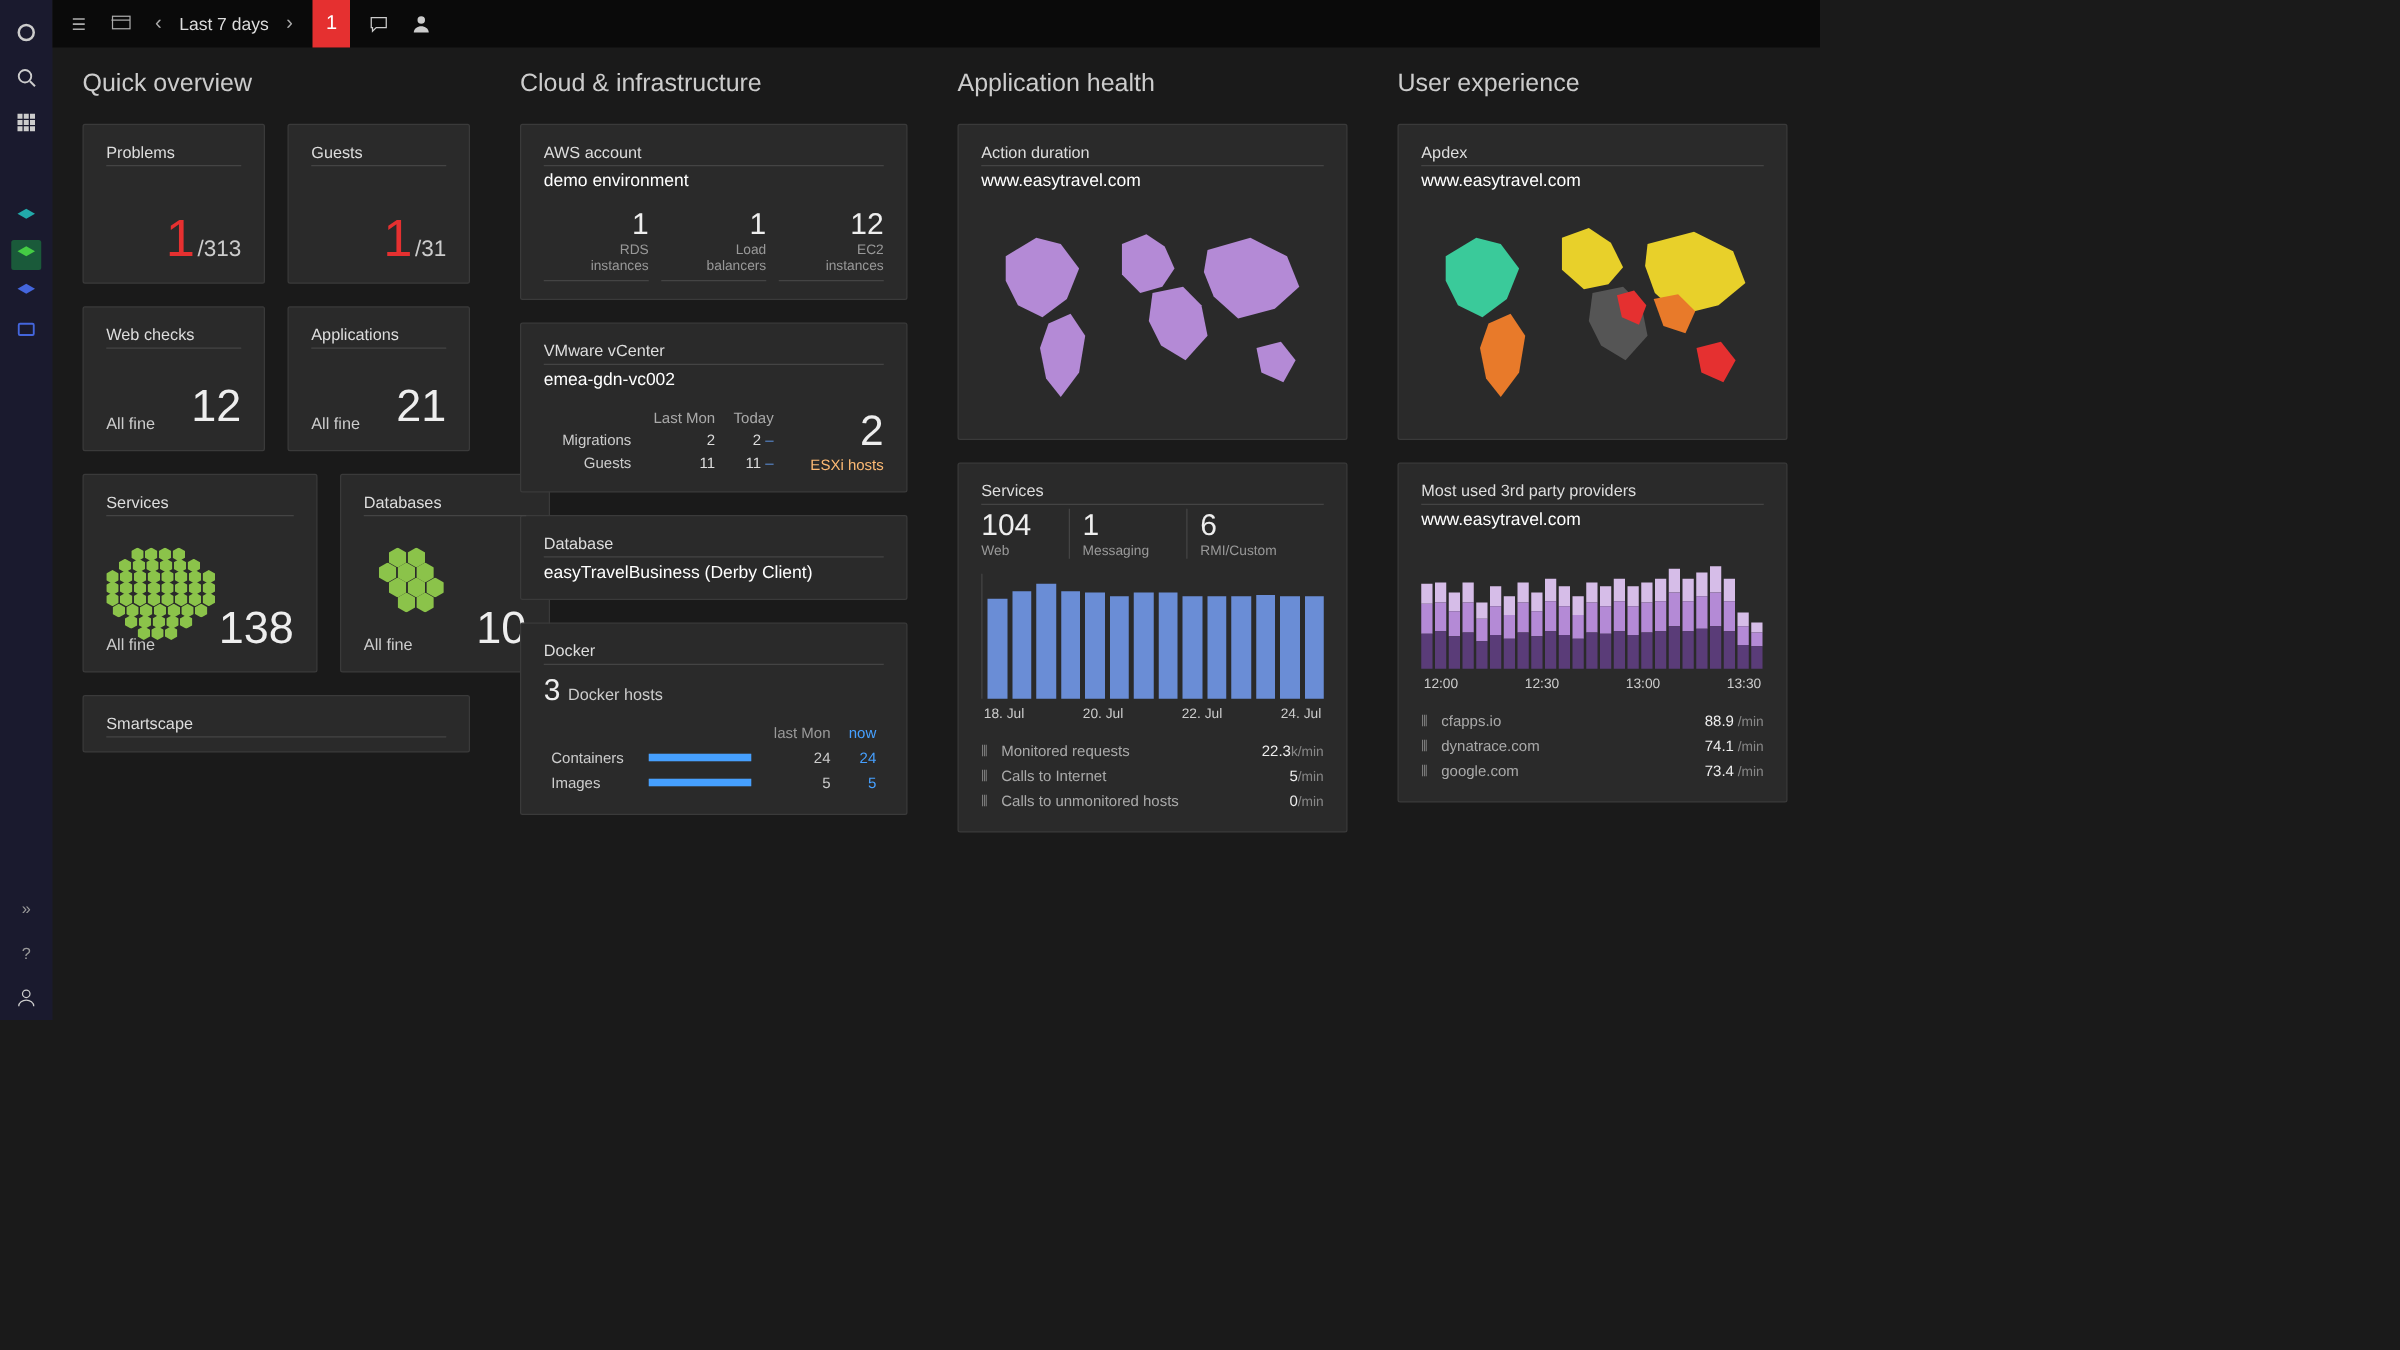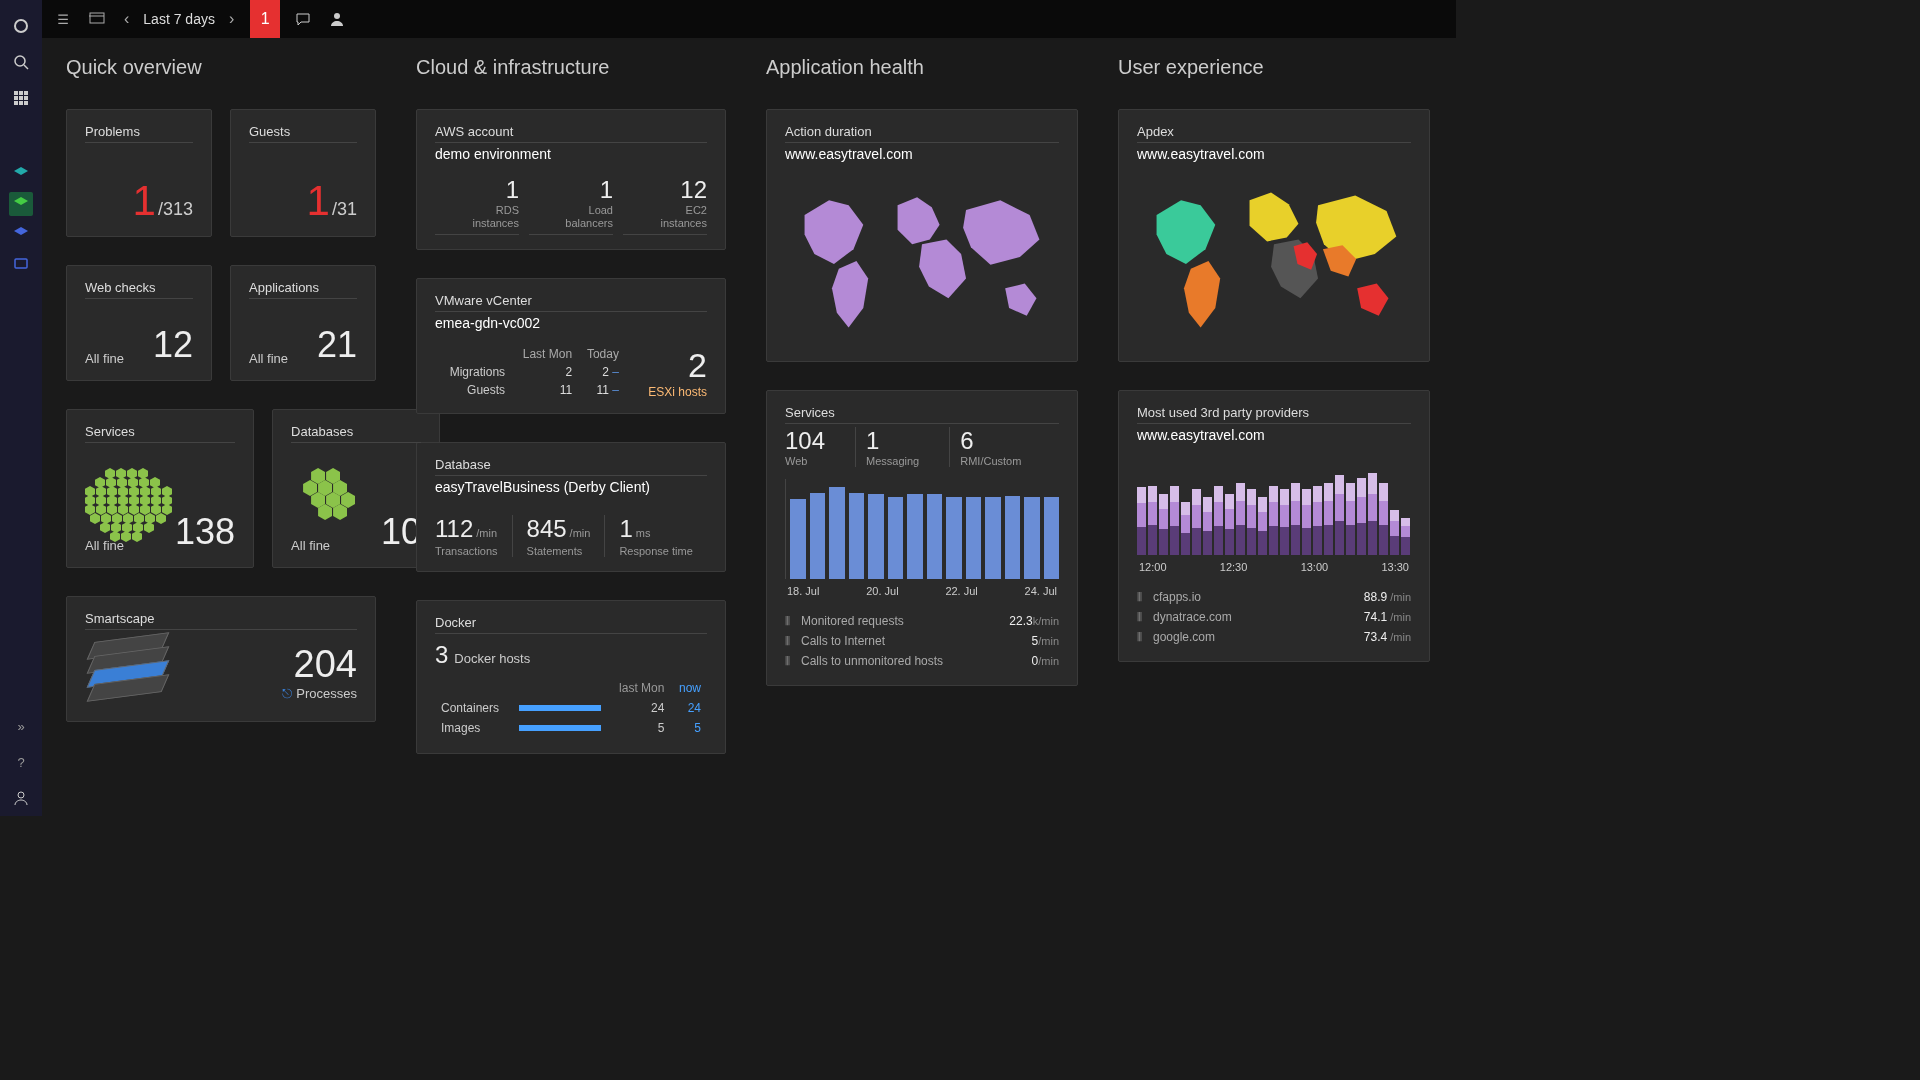--- a/index.html
+++ b/index.html
@@ -98,21 +98,20 @@
   font-size: 20px;
   font-weight: 300;
   margin-bottom: 2px;
 }
 
 .tile {
   background: #2a2a2a;
   border: 1px solid #3a3a3a;
   border-radius: 2px;
   padding: 14px 18px;
-  margin-top: 10px;
 }
 .tile-title {
   font-size: 13px;
   color: #ddd;
   border-bottom: 1px solid transparent;
   position: relative;
 }
 .tile-title::after {
   content: "";
   position: absolute; left: 0; right: 0; bottom: -4px;
@@ -429,32 +428,20 @@
                 </div>
               <span class="fine-label">All fine</span>
             </div>
             <span class="big-num-white">10</span>
           </div>
         </div>
       </div>
 
       <div class="tile">
         <div class="tile-title">Smartscape</div>
-        <div class="ss-wrap">
-          <div class="ss-layers">
-            <div class="layer l1"></div>
-              <div class="layer l2"></div>
-              <div class="layer l3"></div>
-              <div class="layer l4"></div>
-          </div>
-          <div class="ss-right">
-            <div class="n">204</div>
-            <div class="lab"><span class="link-icon">⎋</span><span>Processes</span></div>
-          </div>
-        </div>
       </div>
     </div>
 
     <div class="col">
       <div class="section-title">Cloud &amp; infrastructure</div>
 
       <div class="tile">
         <div class="tile-title">AWS account</div>
         <div class="tile-subtitle">demo environment</div>
         <div class="stat-cols" id="aws-stats">
@@ -502,25 +489,20 @@
           <div class="vm-right">
             <div class="n">2</div>
             <div class="lab">ESXi hosts</div>
           </div>
         </div>
       </div>
 
       <div class="tile">
         <div class="tile-title">Database</div>
         <div class="tile-subtitle">easyTravelBusiness (Derby Client)</div>
-        <div class="db-row">
-          <div class="db-cell"><span class="n">112</span><span class="unit">/min</span><div class="lab">Transactions</div></div>
-          <div class="db-cell"><span class="n">845</span><span class="unit">/min</span><div class="lab">Statements</div></div>
-          <div class="db-cell"><span class="n">1</span><span class="unit">ms</span><div class="lab">Response time</div></div>
-        </div>
       </div>
 
       <div class="tile">
         <div class="tile-title">Docker</div>
         <div style="margin-top:10px;"><span class="docker-big">3</span><span class="docker-lab">Docker hosts</span></div>
         <table class="docker-table">
           <tbody>
               <tr>
                 <th></th>
                 <th></th>

